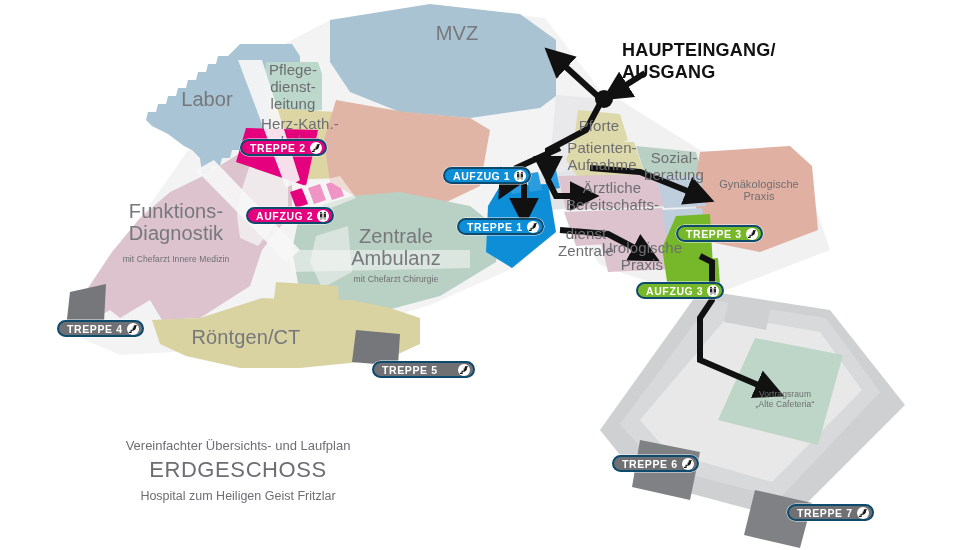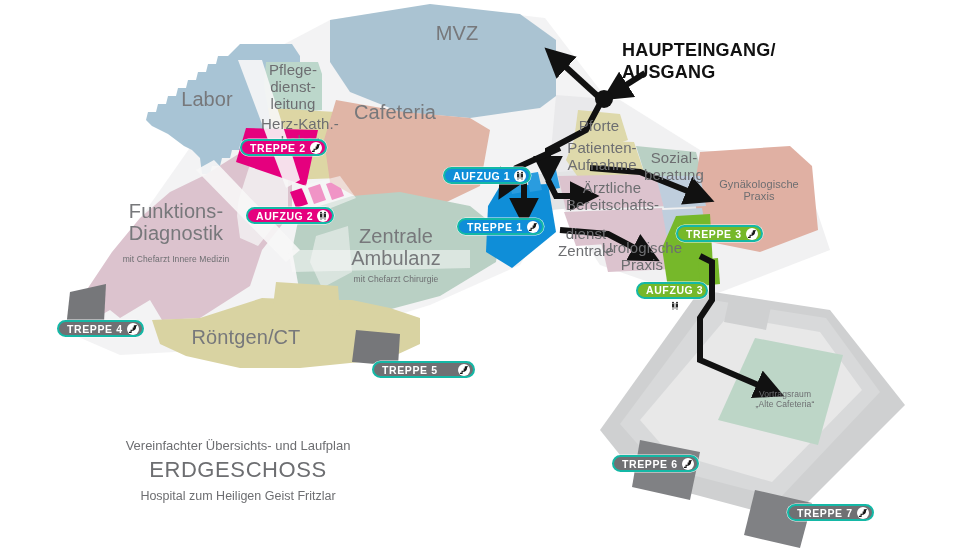--- a/index.html
+++ b/index.html
@@ -25,21 +25,21 @@
 
   
   .caption{position:absolute;left:88px;top:438px;width:300px;text-align:center;}
   .caption .l1{font-size:13px;color:#6d6e71;}
   .caption .l2{font-size:22px;color:#6d6e71;letter-spacing:.6px;margin:4px 0 6px;}
   .caption .l3{font-size:12.5px;color:#6d6e71;}
 
   
   .badge{position:absolute;display:flex;align-items:center;gap:4px;
      height:17px;padding:0 3px 0 8px;border-radius:9px;
-     border:2px solid #14b8a6;box-sizing:border-box;
+     border:2px solid #0c4a6e;box-sizing:border-box;
      font-size:10.5px;font-weight:bold;color:#fff;letter-spacing:.6px;
      white-space:nowrap;
      box-shadow:0 0 0 .5px rgba(255,255,255,.9);}
   .badge .ic{width:12px;height:12px;border-radius:50%;background:#fff;
      display:flex;align-items:center;justify-content:center;flex:0 0 auto;}
   .badge .ic svg{display:block;}
   .badge.pink{background:#e5007e;}
   .badge.blue{background:#0f8ed8;}
   .badge.green{background:#76b82a;}
   .badge.grey{background:#6f7073;}
@@ -209,21 +209,20 @@
       <path d="M700,256 L712,262 L712,300 L700,318 L700,360 L770,390" marker-end="url(#arrowhead)" stroke-width="6"></path>
     </g>
 
     <circle cx="604" cy="99" r="9" fill="#111111"></circle>
   </svg>
 
   <div class="lbl big" style="left:402px;top:22px;width:110px;">MVZ</div>
 
   <div class="lbl big" style="left:152px;top:88px;width:110px;">Labor</div>
 
-  <div class="lbl big" style="left:330px;top:101px;width:130px;">Cafeteria</div>
 
   <div class="lbl xs" style="left:262px;top:62px;width:62px;">Pflege-
 dienst-
 leitung</div>
 
   <div class="lbl xs" style="left:246px;top:116px;width:108px;">Herz-Kath.-Labor</div>
 
   <div class="lbl big" style="left:96px;top:200px;width:160px;">Funktions-
 Diagnostik</div>
   <div class="lbl tiny" style="left:86px;top:255px;width:180px;">mit Chefarzt Innere Medizin</div>
@@ -308,21 +307,21 @@
       <div class="badge green" style="left: 676px; top: 225px;">
         <span>TREPPE 3</span>
         <span class="ic">
           <svg width="10" height="10" viewBox="0 0 10 10">
             <path d="M1 8.4h2.1V6.2h2.1V4h2.2V1.8h1.5" stroke="#111" stroke-width="1.1" fill="none"></path>
             <circle cx="6.6" cy="2.2" r="1" fill="#111"></circle>
             <path d="M5.6 3.4 L7.2 3.0 L7.6 5.0 L6.3 6.3 L5.0 6.0 Z" fill="#111"></path>
           </svg>
         </span>
       </div>
-      <div class="badge green" style="left: 636px; top: 282px; flex-direction: column;">
+      <div class="badge green" style="left: 636px; top: 282px;">
         <span>AUFZUG 3</span>
         <span class="ic">
           <svg width="10" height="10" viewBox="0 0 10 10">
             <circle cx="3" cy="1.8" r=".95" fill="#111"></circle>
             <path d="M2.1 3.1h1.8v3.2H3.3V9H2.7V6.3H2.1z" fill="#111"></path>
             <circle cx="7" cy="1.8" r=".95" fill="#111"></circle>
             <path d="M6.1 3.1h1.8v3.2H7.3V9H6.7V6.3H6.1z" fill="#111"></path>
             <path d="M5 2.2 L5 7.8" stroke="#111" stroke-width=".6"></path>
           </svg>
         </span>

